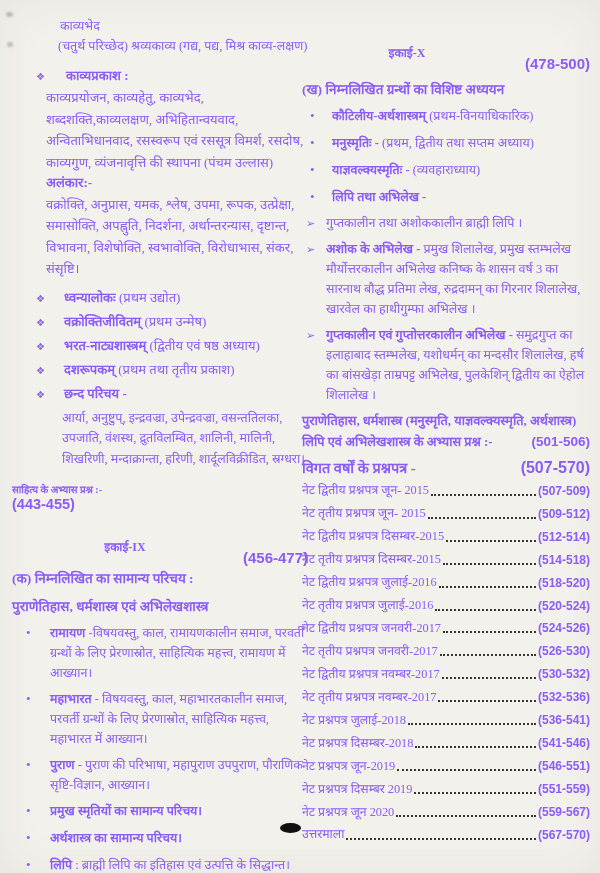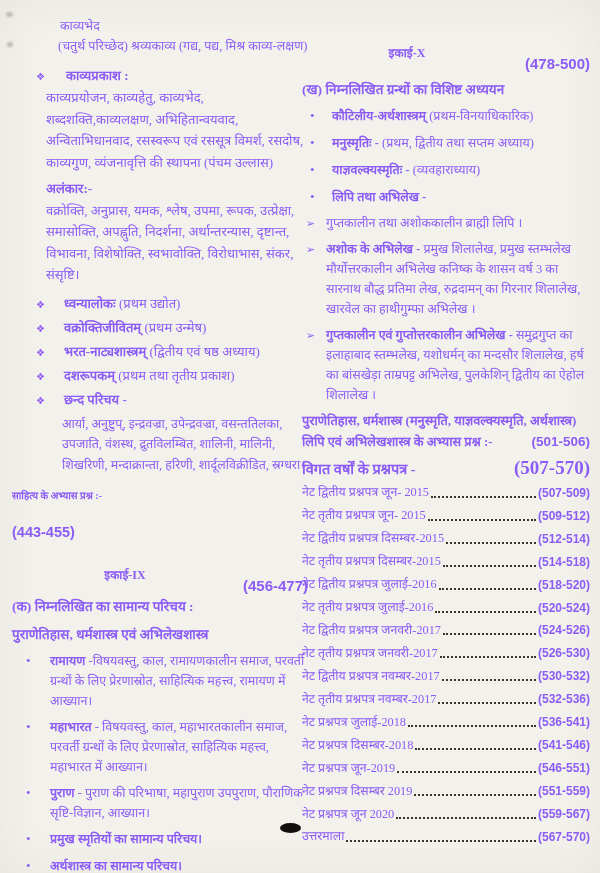--- a/index.html
+++ b/index.html
@@ -18,29 +18,29 @@
   .col-right { left:302px; top:44px; width:288px; }
   .bold  { font-weight:700; }
 
   .intro-line1 { margin-left:48px; font-size:12.5px; line-height:1.6; }
   .intro-line2 { margin-left:46px; width:252px; font-size:12.5px; line-height:1.7; }
 
   .flag-row { display:flex; margin-top:9px; align-items:baseline; }
   .flag-row .glyph { width:30px; margin-left:24px; flex:none; text-align:left; font-size:11px; }
   .flag-row .glyph.sm { font-size:10px; }
   .para { margin-left:34px; width:262px; font-size:13px; line-height:1.65; margin-top:3px; }
-  .subhead { margin-left:34px; font-weight:700; font-size:13px; margin-top:6px; }
+  .subhead { margin-left:34px; font-weight:700; font-size:13px; }
 
   .works { margin-top:8px; }
   .work-item { display:flex; align-items:baseline; margin:6px 0; font-size:13px; }
   .work-item .glyph { width:28px; margin-left:24px; flex:none; font-size:10px; }
   .chhand-body { margin-left:50px; width:246px; font-size:12.5px; line-height:1.65; margin-top:2px; }
 
   .exercise-line { font-weight:700; font-size:10px; margin-top:12px; }
-  .exercise-pages { font-weight:700; font-size:14.5px; margin-top:22px; font-family:"Liberation Sans",sans-serif; }
+  .exercise-pages { font-weight:700; font-size:14.5px; margin-top:0; font-family:"Liberation Sans",sans-serif; }
 
   .unit-header { position:relative; margin-top:26px; height:28px; }
   .unit-title { position:absolute; left:0; right:70px; text-align:center; font-size:12px; font-weight:700; }
   .unit-pages { position:absolute; right:0; top:3px; font-size:15px; font-weight:700; font-family:"Liberation Sans",sans-serif;margin-top:8px; }
   .unit-header.right-col .unit-title { right:78px; }
 
   .sec-heading { font-weight:700; font-size:13.5px; margin-top:8px; line-height:1.5; }
 
   .blt-item { display:flex; align-items:baseline; margin-top:6px; font-size:12.5px; line-height:1.6; }
   .blt-item .glyph { width:24px; margin-left:14px; flex:none; font-size:13px; }
@@ -50,21 +50,21 @@
   .arrow-item .glyph { margin-left:4px; width:20px; font-size:11px; }
 
   .practice-block { font-weight:700; font-size:12.8px; line-height:1.6; margin-top:6px; }
   .practice-row { display:flex; align-items:baseline; font-weight:700; font-size:12.8px; }
   .practice-row .spacer { flex:1; }
   .practice-row .pgs { font-family:"Liberation Sans",sans-serif; font-size:13.5px; }
 
   .past-heading { display:flex; align-items:baseline; font-weight:700; margin-top:7px; }
   .past-heading .lbl { font-size:14.5px; }
   .past-heading .spacer { flex:1; }
-  .past-heading .pgs { font-size:19px; font-family:Liberation Serif, serif; }
+  .past-heading .pgs { font-size:16px; font-family:Liberation Sans, sans-serif; }
 
   .paper-rows { margin-top:4px; }
   .paper-row { display:flex; align-items:flex-end; margin:4.5px 0; font-size:12.3px; line-height:1.5; }
   .paper-row .lbl { white-space:nowrap; }
   .paper-row .dots { flex:1; min-width:8px; border-bottom:2px dotted #3a352c; margin:0 2px 4px 2px; }
   .paper-row .pgs { white-space:nowrap; font-weight:600; font-family:"Liberation Sans",sans-serif; font-size:12px; }
 
   .page-marker { position:absolute; left:280px; top:823px; width:21px; height:10px; background:#121110; border-radius:50%; }
   .smudge { position:absolute; background:rgba(40,35,28,0.25); border-radius:50%; filter:blur(1px); }
   .smudge.a { left:6px; top:12px; width:7px; height:5px; }

